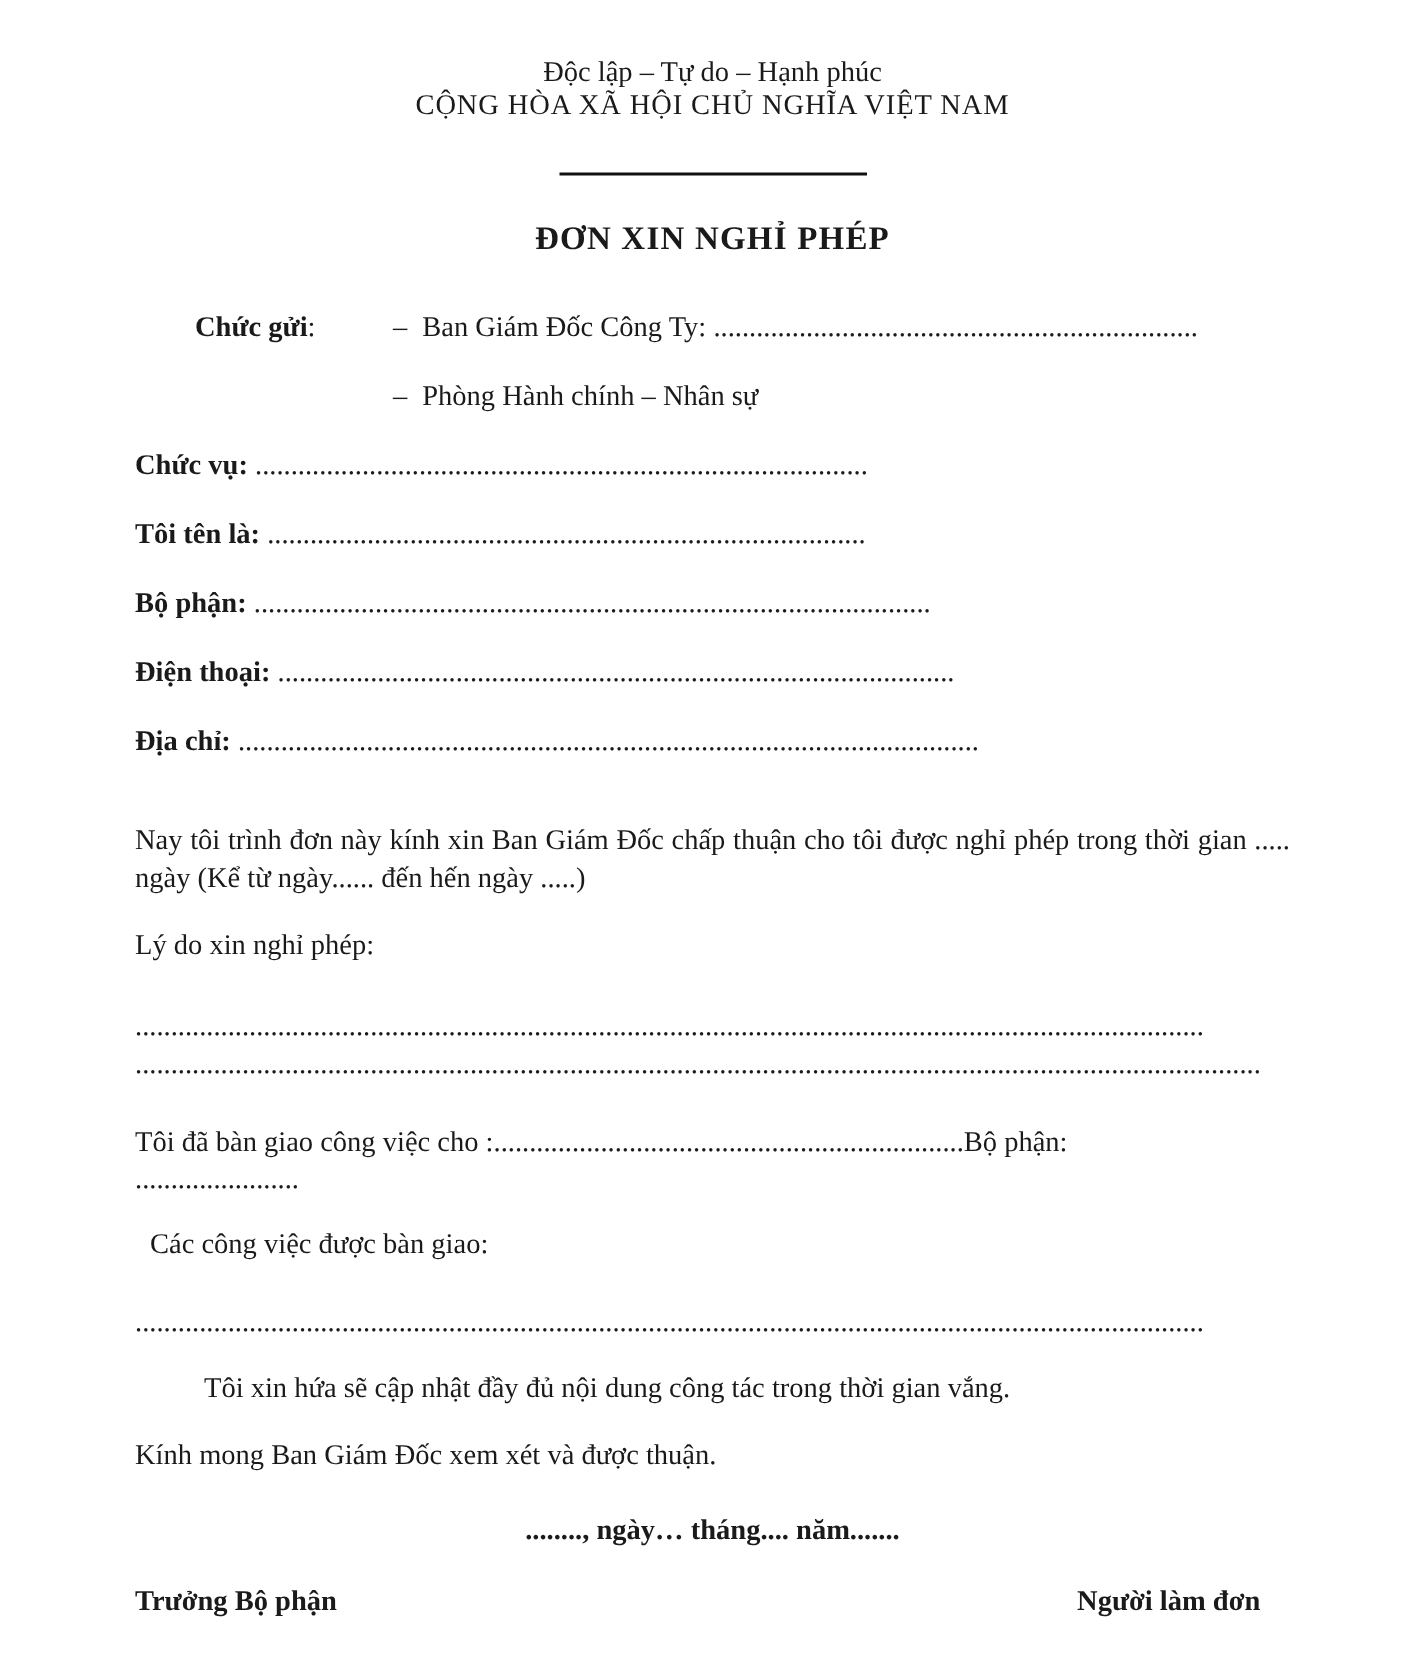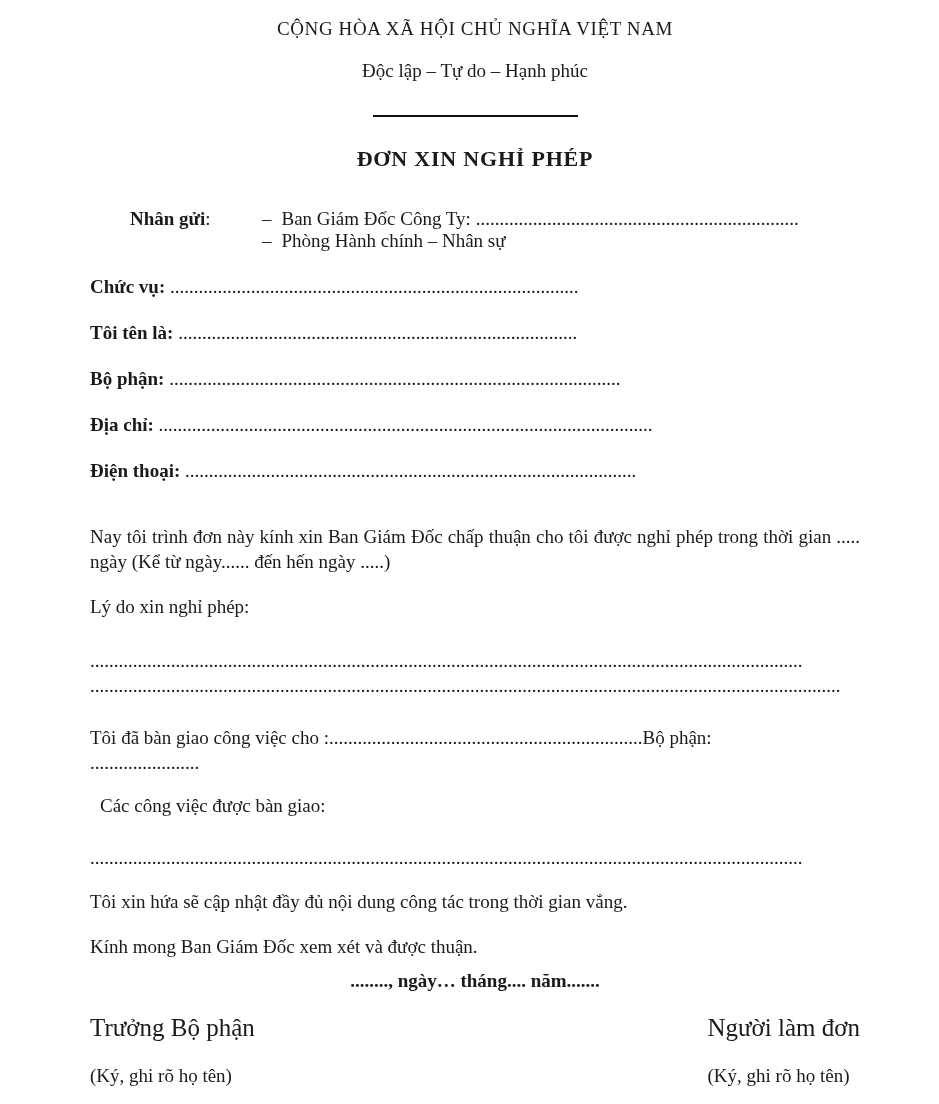--- a/index.html
+++ b/index.html
@@ -10,65 +10,65 @@
   }
   .doc{padding:18px 79px 0 90px;width:770px;}
   .center{text-align:center;}
   .national-header{letter-spacing:.6px;line-height:22px;}
   .motto{margin-top:20px;line-height:22px;}
   .divider{width:205px;border:none;border-top:2px solid #111;margin:33px auto 0;}
   .form-title{margin-top:28px;font-weight:bold;font-size:22px;letter-spacing:.8px;line-height:28px;}
   .recipient{margin-top:35px;margin-left:40px;line-height:22px;}
   .recipient .rlabel{display:inline-block;width:132px;}
   .recipient .rlabel b{font-weight:bold;}
-  .recipient .rline2{padding-left:132px;}
+  .recipient .rline2{margin-top:24px;padding-left:132px;}
   .dash{display:inline-block;margin-right:10px;}
   .field{margin-top:24px;line-height:22px;white-space:nowrap;overflow:hidden;}
   .field:first-of-type{margin-top:25px;}
   .field b{font-weight:bold;}
   .para{margin-top:42px;line-height:25px;text-align:justify;}
   .plain-line{margin-top:22px;line-height:22px;}
   .dots-block{margin-top:30px;line-height:25px;}
   .dots-row{white-space:nowrap;overflow:hidden;}
   .handover{margin-top:27px;line-height:25px;}
   .handover .h1{white-space:nowrap;overflow:hidden;}
   .tasks-label{margin-top:20px;line-height:22px;margin-left:10px;}
   .tasks-dots{margin-top:30px;line-height:22px;white-space:nowrap;overflow:hidden;}
-  .promise{margin-top:22px;line-height:22px;}
+  .promise{margin-top:22px;line-height:22px;margin-left:46px;}
   .appeal{margin-top:23px;line-height:22px;}
-  .date-line{margin-top:12px;font-weight:bold;line-height:22px;}
+  .date-line{margin-top:28px;font-weight:bold;line-height:22px;}
   .sig-area{display:flex;justify-content:space-between;margin-top:25px;}
   .sig-col{display:flex;flex-direction:column;gap:26px;line-height:22px;}
-  .sig-title{font-weight:normal;font-size:25px;}
+  .sig-title{font-weight:bold;font-size:19px;}
 </style>
 </head>
 <body>
 
 <div class="doc">
 
+  <div class="center motto">Độc lập – Tự do – Hạnh phúc</div>
   <div class="center national-header">CỘNG HÒA XÃ HỘI CHỦ NGHĨA VIỆT NAM</div>
-  <div class="center motto">Độc lập – Tự do – Hạnh phúc</div>
   <hr class="divider">
 
   <div class="center form-title">ĐƠN XIN NGHỈ PHÉP</div>
 
   <div class="recipient">
     <div>
-      <span class="rlabel"><b>Nhân gửi</b><span>:</span></span><span class="dash">–</span><span>Ban Giám Đốc Công Ty: </span><span>....................................................................</span>
+      <span class="rlabel"><b>Chức gửi</b><span>:</span></span><span class="dash">–</span><span>Ban Giám Đốc Công Ty: </span><span>....................................................................</span>
     </div>
     <div class="rline2">
       <span class="dash">–</span><span>Phòng Hành chính – Nhân sự</span>
     </div>
   </div>
 
   <div class="field"><b>Chức vụ:</b> <span>......................................................................................</span></div>
   <div class="field"><b>Tôi tên là:</b> <span>....................................................................................</span></div>
   <div class="field"><b>Bộ phận:</b> <span>...............................................................................................</span></div>
+  <div class="field"><b>Điện thoại:</b> <span>...............................................................................................</span></div>
   <div class="field"><b>Địa chỉ:</b> <span>........................................................................................................</span></div>
-  <div class="field"><b>Điện thoại:</b> <span>...............................................................................................</span></div>
 
   <div class="para">Nay tôi trình đơn này kính xin Ban Giám Đốc chấp thuận cho tôi được nghỉ phép trong thời gian ..... ngày (Kể từ ngày...... đến hến ngày .....)</div>
 
   <div class="plain-line">Lý do xin nghỉ phép:</div>
 
   <div class="dots-block">
     <div class="dots-row">......................................................................................................................................................</div>
     <div class="dots-row">..............................................................................................................................................................</div>
   </div>
 

